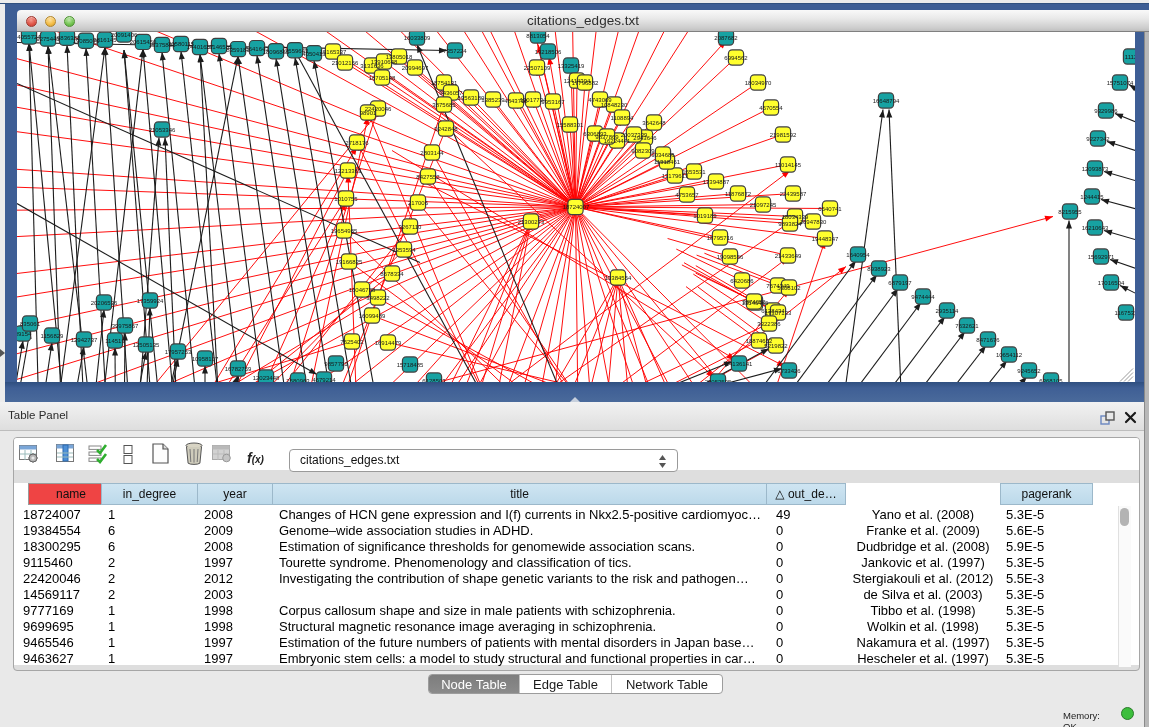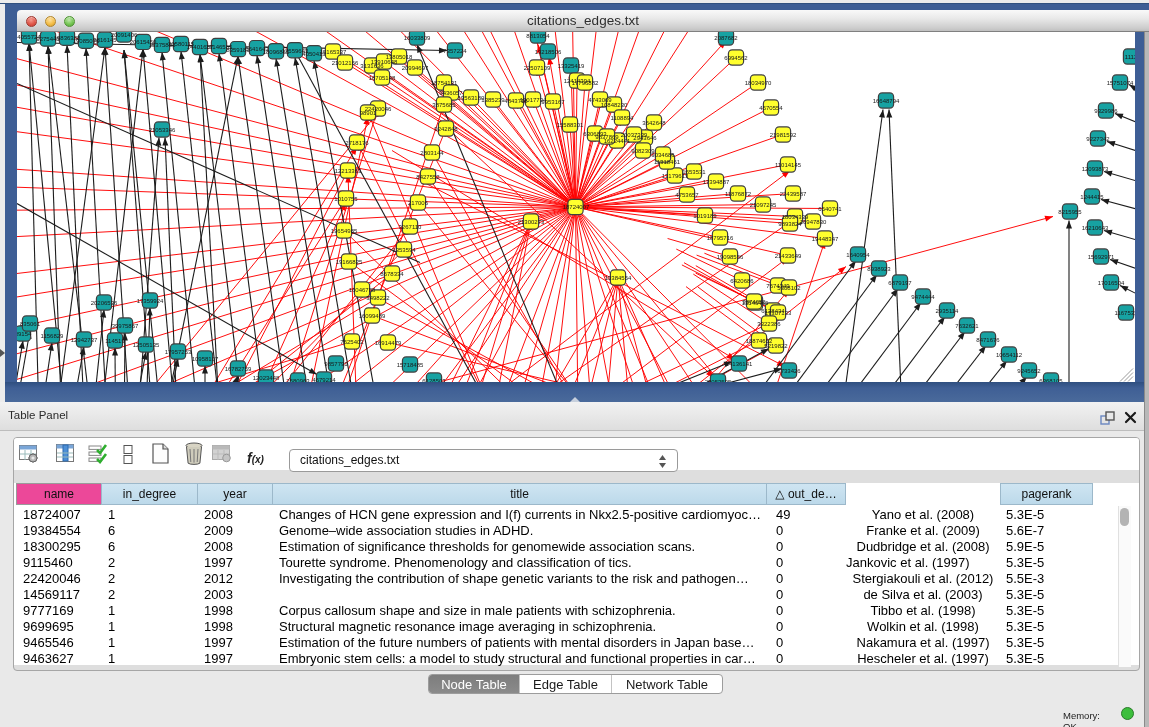--- a/index.html
+++ b/index.html
@@ -862,21 +862,21 @@
   <div class="abs" style="left:247px;top:48px;font-size:14px;font-style:italic;font-weight:bold;color:#222">f<span style="font-size:10px">(x)</span></div>
 
   <div class="abs" style="left:289px;top:47px;width:389px;height:23px;background:#fff;border:1px solid #9a9a9a;border-radius:4px">
     <div class="abs" style="left:10px;top:3px;font-size:12px;color:#111">citations_edges.txt</div>
     <svg class="abs" style="left:368px;top:4px" width="9" height="15" viewBox="0 0 9 15">
       <path d="M4.5 1L8 6H1z" fill="#555"></path>
         <path d="M4.5 14L1 9h7z" fill="#555"></path>
     </svg>
   </div>
 
-  <div class="hcell" style="left:16px;width:86px;background:#ec4899;border-color:#9a9a9a">name</div>
+  <div class="hcell" style="left:28px;width:86px;background:#ef4444;border-color:#9a9a9a">name</div>
   <div class="hcell" style="left:101px;width:97px">in_degree</div>
   <div class="hcell" style="left:197px;width:76px">year</div>
   <div class="hcell" style="left:272px;width:495px">title</div>
   <div class="hcell" style="left:766px;width:80px">△ out_de…</div>
   <div class="hcell" style="left:1000px;width:93px">pagerank</div>
   <div class="tr" style="top:105px">
       <span style="left:23px">18724007</span>
       <span style="left:108px">1</span>
       <span style="left:204px">2008</span>
       <span style="left:279px;width:484px" class="clip">Changes of HCN gene expression and I(f) currents in Nkx2.5-positive cardiomyoc…</span>
@@ -884,38 +884,38 @@
       <span style="left:846px;width:154px;text-align:center">Yano et al. (2008)</span>
       <span style="left:1006px">5.3E-5</span>
     </div>
     <div class="tr" style="top:121px">
       <span style="left:23px">19384554</span>
       <span style="left:108px">6</span>
       <span style="left:204px">2009</span>
       <span style="left:279px;width:484px" class="clip">Genome–wide association studies in ADHD.</span>
       <span style="left:776px">0</span>
       <span style="left:846px;width:154px;text-align:center">Franke et al. (2009)</span>
-      <span style="left:1006px">5.6E-7</span>
+      <span style="left:1006px">5.6E-5</span>
     </div>
     <div class="tr" style="top:137px">
       <span style="left:23px">18300295</span>
       <span style="left:108px">6</span>
       <span style="left:204px">2008</span>
       <span style="left:279px;width:484px" class="clip">Estimation of significance thresholds for genomewide association scans.</span>
       <span style="left:776px">0</span>
       <span style="left:846px;width:154px;text-align:center">Dudbridge et al. (2008)</span>
       <span style="left:1006px">5.9E-5</span>
     </div>
     <div class="tr" style="top:153px">
       <span style="left:23px">9115460</span>
       <span style="left:108px">2</span>
       <span style="left:204px">1997</span>
       <span style="left:279px;width:484px" class="clip">Tourette syndrome. Phenomenology and classification of tics.</span>
       <span style="left:776px">0</span>
-      <span style="left:846px;width:154px;text-align:left">Jankovic et al. (1997)</span>
+      <span style="left:846px;width:154px;text-align:center">Jankovic et al. (1997)</span>
       <span style="left:1006px">5.3E-5</span>
     </div>
     <div class="tr" style="top:169px">
       <span style="left:23px">22420046</span>
       <span style="left:108px">2</span>
       <span style="left:204px">2012</span>
       <span style="left:279px;width:484px" class="clip">Investigating the contribution of shape genetic variants to the risk and pathogen…</span>
       <span style="left:776px">0</span>
       <span style="left:846px;width:154px;text-align:center">Stergiakouli et al. (2012)</span>
       <span style="left:1006px">5.5E-3</span>

